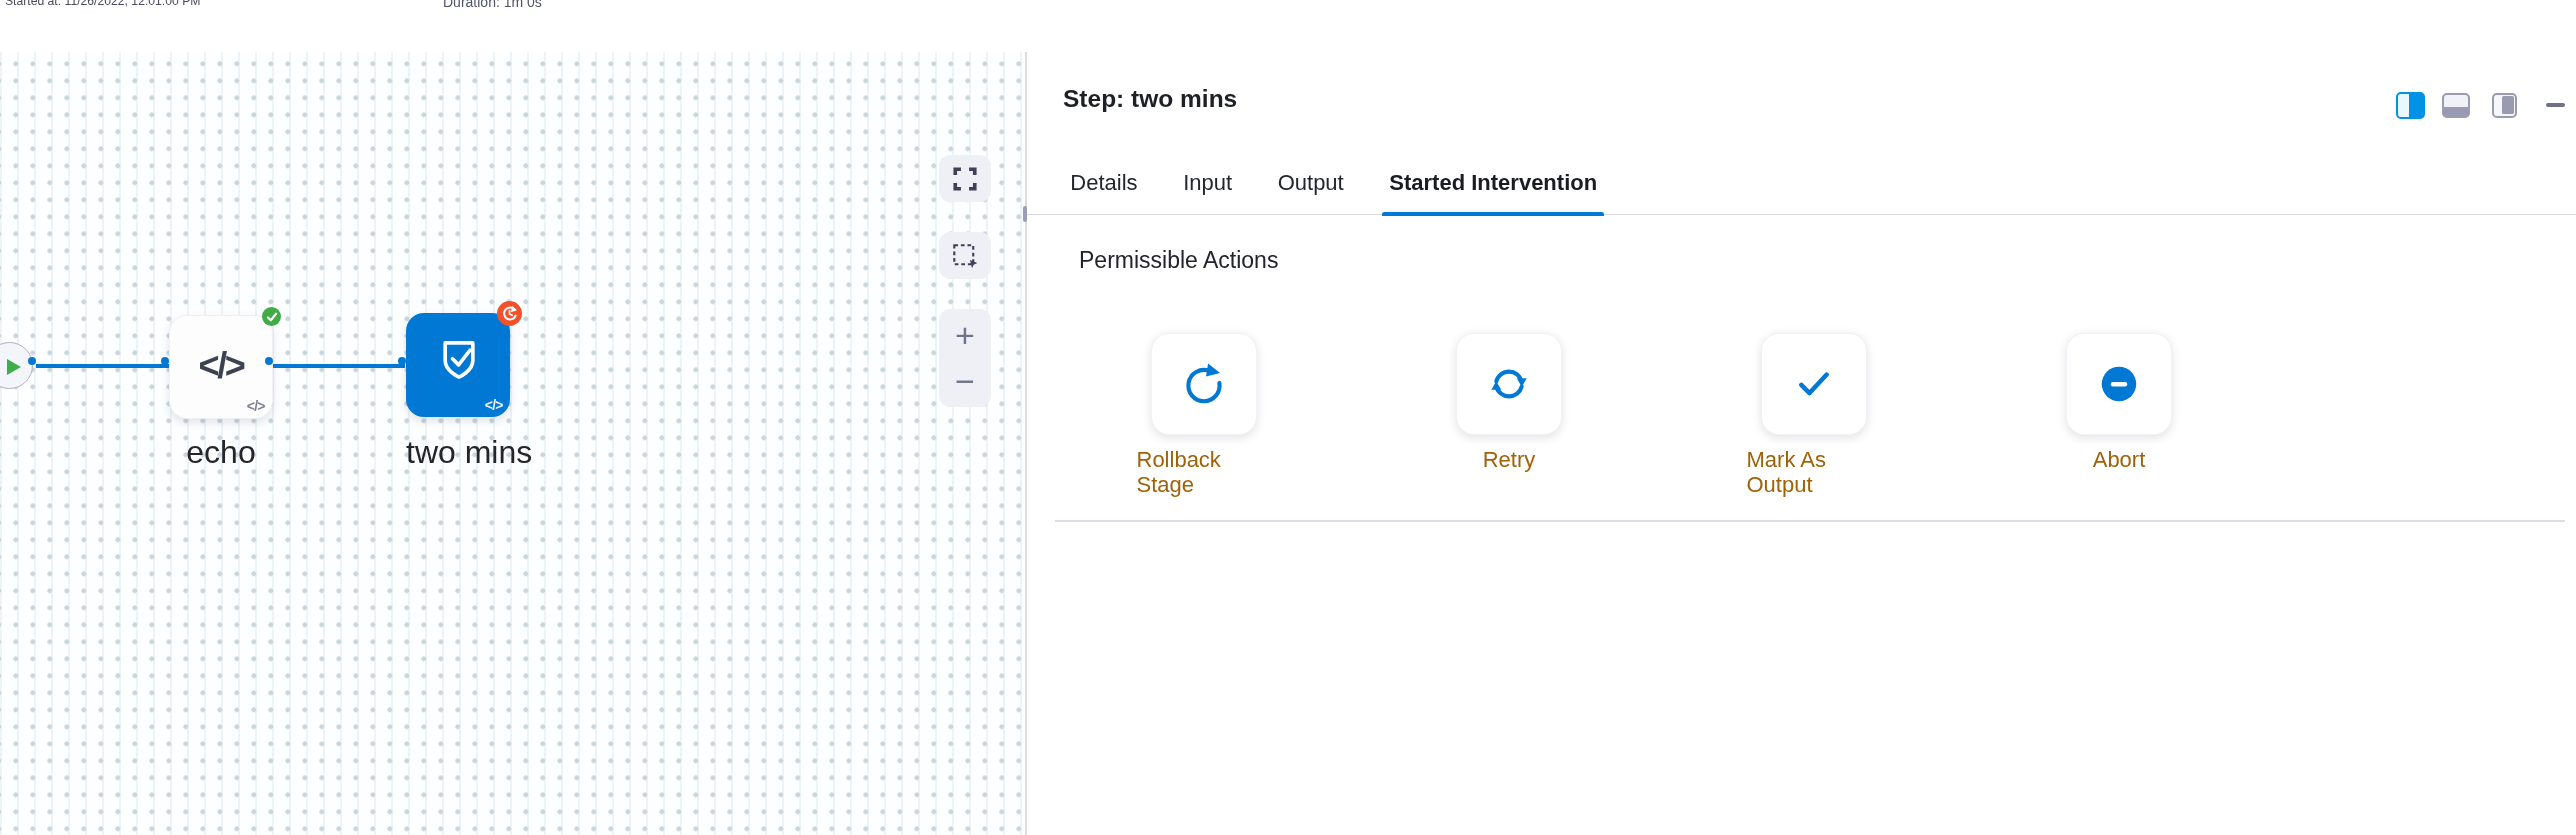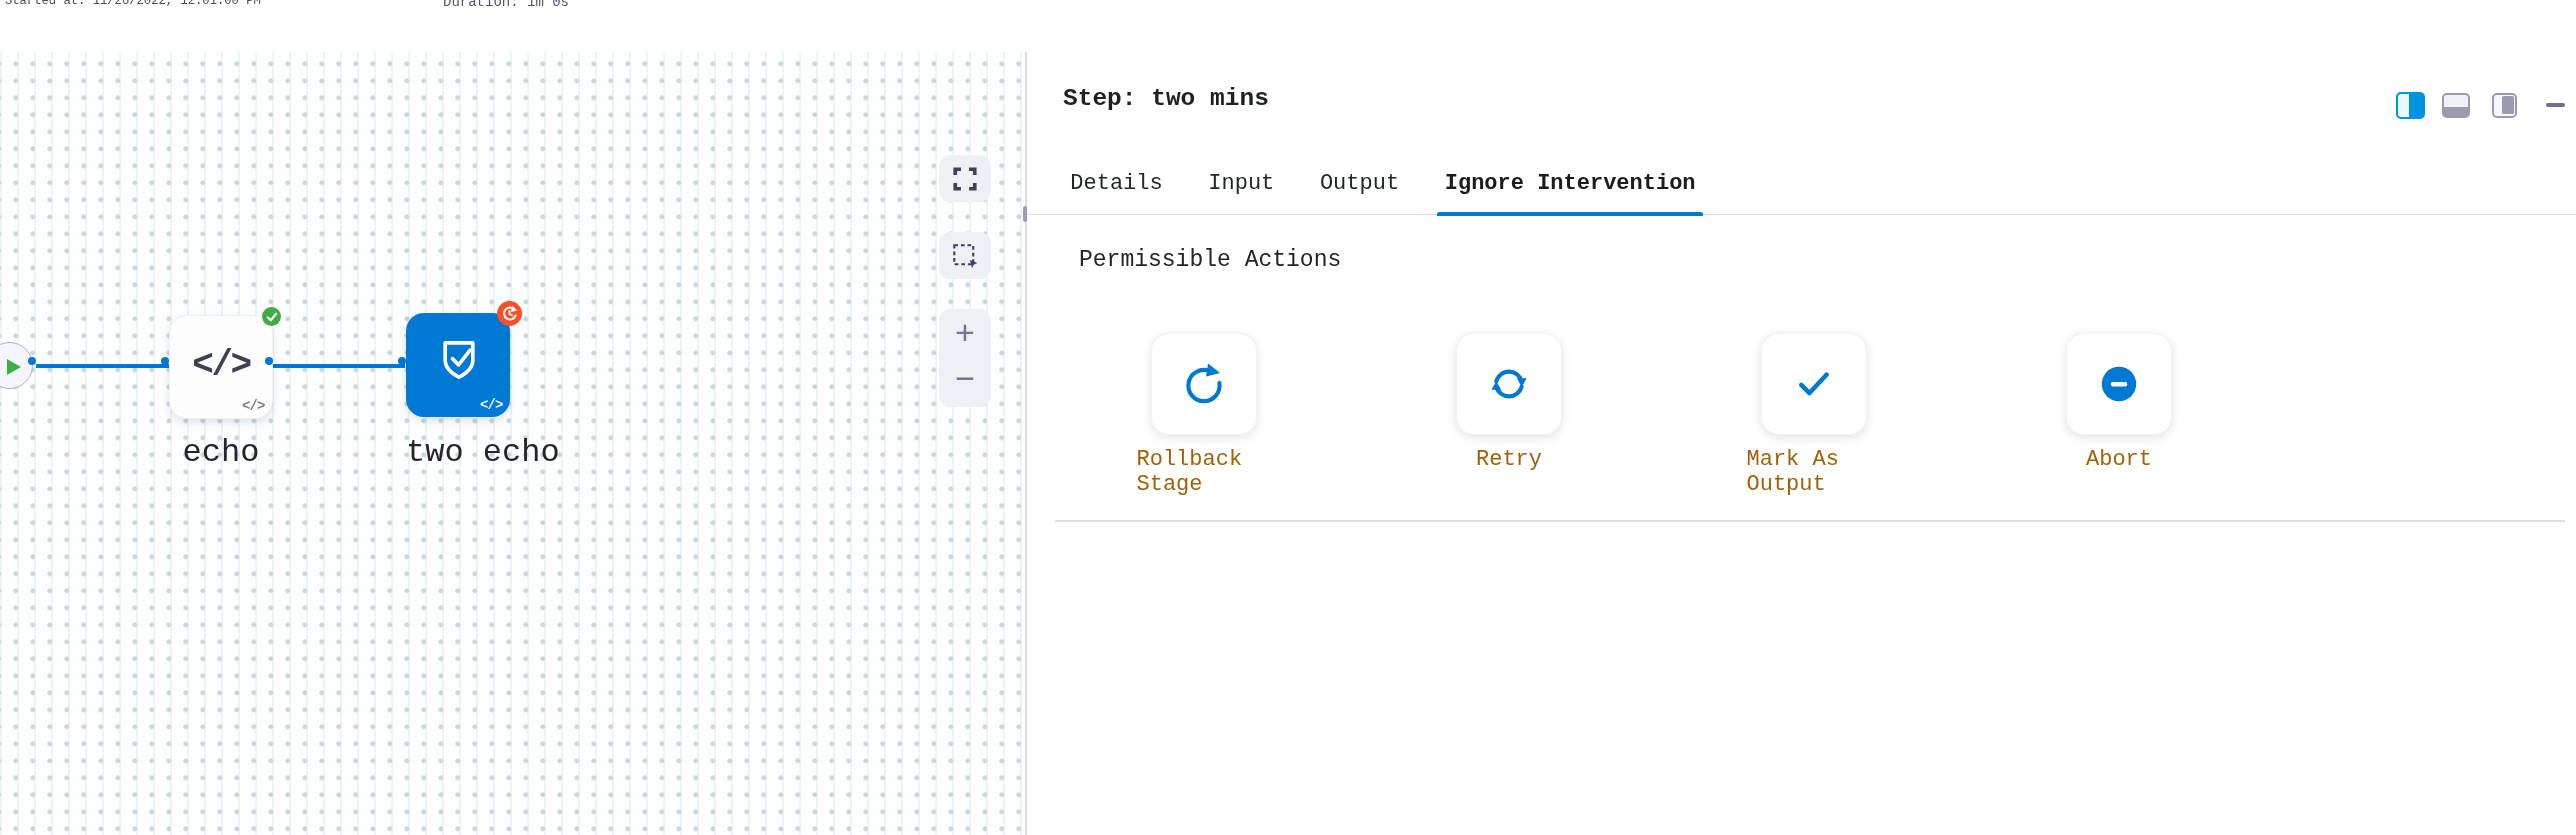--- a/index.html
+++ b/index.html
@@ -1,18 +1,18 @@
 <!DOCTYPE html>
 <html style="font-size:13px"><head>
 <meta charset="utf-8">
 <style>
   * { margin:0; padding:0; box-sizing:border-box; }
   html,body { width:2576px; height:836px; overflow:hidden; background:#fff;
               font-family:"Liberation Sans", sans-serif; }
-  .stage { position:relative; width:2576px; height:836px;font-family:Liberation Mono, monospace; }
+  .stage { position:relative; width:2576px; height:836px; }
 
   
   .top-strip { position:absolute; left:0; top:0; width:2576px; height:52px;
                background:#fff; overflow:hidden; z-index:5; }
   .started-at { position:absolute; left:4.9px; top:-5.7px; font-size:12.2px; color:#4a4b5e; white-space:nowrap; }
   .duration   { position:absolute; left:443px; top:-6.5px; font-size:14px; color:#52536a; white-space:nowrap; }
 
   
   .canvas { position:absolute; left:0; top:52px; width:1025px; height:784px;
             background-color:#fdfeff;
@@ -148,21 +148,21 @@
       </div>
       <div class="corner-glyph white">&lt;/&gt;</div>
       <div class="badge badge-waiting">
         <svg width="17" height="17" viewBox="0 0 20 20">
           <path d="M16 5.5 A7 7 0 1 0 17.2 12.5" fill="none" stroke="#fff" stroke-width="2.4" stroke-linecap="round"></path>
           <path d="M13.5 1.2 L18.8 6.3 L11.5 8.4 Z" fill="#fff"></path>
           <path d="M10 6.5 V10.5 L13.2 12.2" fill="none" stroke="#fff" stroke-width="2" stroke-linecap="round"></path>
         </svg>
       </div>
     </div>
-    <div class="node-label label-two-mins">two echo</div>
+    <div class="node-label label-two-mins">two mins</div>
 
     <div class="ctl ctl-expand">
       <svg width="26" height="26" viewBox="0 0 32 32">
         <g fill="none" stroke="#3f4059" stroke-width="4.5">
           <path d="M4 11 V4 H11"></path>
             <path d="M21 4 H28 V11"></path>
           <path d="M28 21 V28 H21"></path>
             <path d="M11 28 H4 V21"></path>
         </g>
       </svg>
@@ -193,21 +193,21 @@
           <span class="pane"></span>
         </div>
       <div class="toggle toggle-min"></div>
     </div>
 
     <div class="tabs-row">
       <div class="tabs">
         <div class="tab">Details</div>
         <div class="tab">Input</div>
         <div class="tab">Output</div>
-        <div class="tab active">Ignore Intervention</div>
+        <div class="tab active">Started Intervention</div>
       </div>
     </div>
 
     <div class="section-title">Permissible Actions</div>
 
     <div class="actions-row">
 
       <div class="action">
         <div class="action-card">
           <svg width="46" height="46" viewBox="0 0 56 56">

